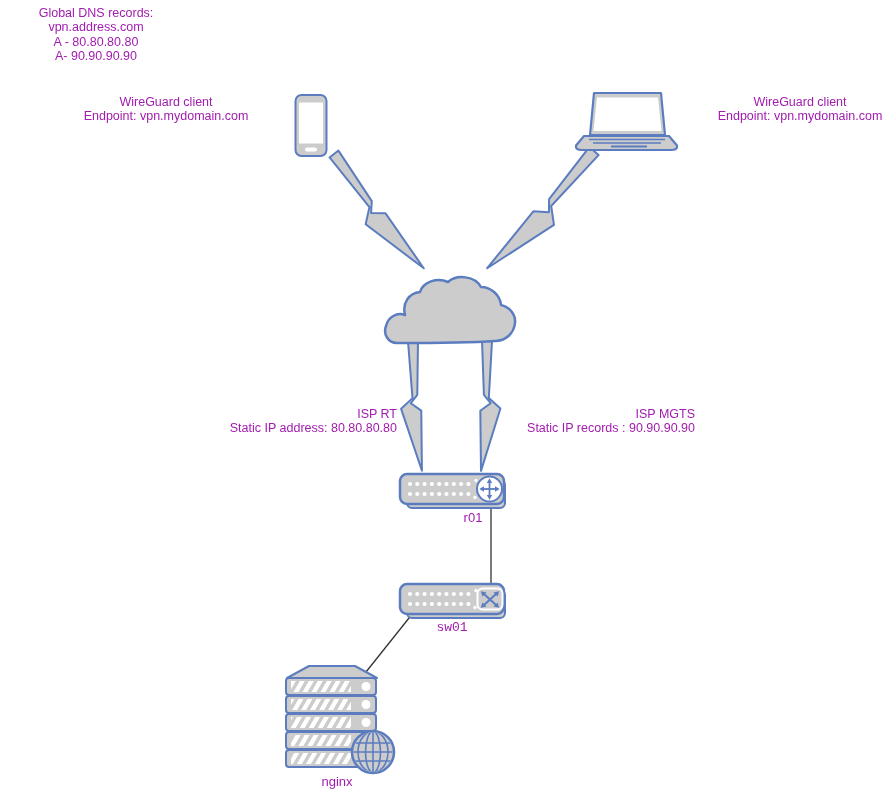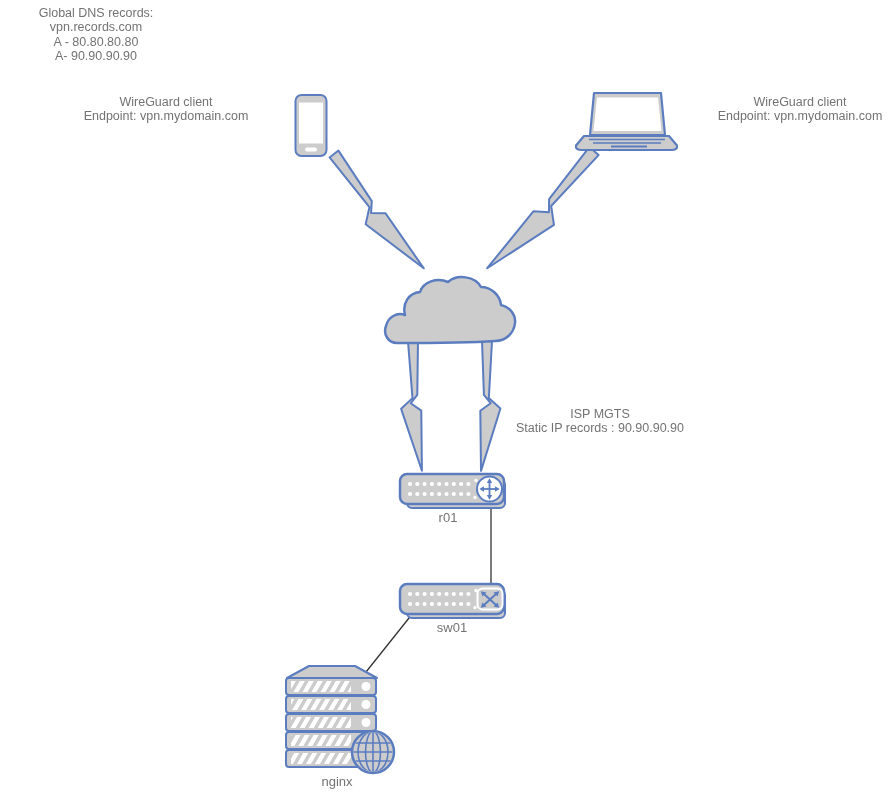--- a/index.html
+++ b/index.html
@@ -2,32 +2,32 @@
 <html><head>
 <meta charset="utf-8">
 <style>
   html,body{margin:0;padding:0;background:#fff;}
   .canvas{
     position:relative;width:896px;height:792px;background:#ffffff;
     font-family:"Liberation Sans",sans-serif;overflow:hidden;
   }
   .layer{position:absolute;left:0;top:0;}
   .lbl{
-    position:absolute;color:#737373;font-size:12.5px;line-height:1.14;
+    position:absolute;color:#a21caf;font-size:12.5px;line-height:1.14;
     text-align:center;white-space:nowrap;
   }
   .lbl span{display:block;}
   .dns{left:30px;top:6px;width:132px;}
   .wg-left{left:83px;top:95px;width:166px;}
   .wg-right{left:712px;top:95px;width:176px;}
   .isp-rt{left:217px;top:407px;width:180px;text-align:right;}
-  .isp-mgts{left:505px;top:407px;width:190px;text-align:center;}
+  .isp-mgts{left:505px;top:407px;width:190px;text-align:right;}
   .node-lbl{font-size:13px;}
-  .lbl-r01{left:396px;top:511px;width:104px;}
-  .lbl-sw01{left:400px;top:621px;width:104px;}
+  .lbl-r01{left:421px;top:511px;width:104px;}
+  .lbl-sw01{left:400px;top:621px;width:104px;font-family:Liberation Mono, monospace;}
   .lbl-nginx{left:287px;top:775px;width:100px;}
 </style>
 </head>
 <body>
 
 <div class="canvas">
 
   <svg class="layer" width="896" height="792" viewBox="0 0 896 792">
     <defs>
       <path id="bolt" d="M -5 0 L 5 0 L 1 54 L -6 62 L 4 70 L 1 130 L -16 67 L -4 57 Z" fill="#cccccc" stroke="#5b7dc0" stroke-width="2" stroke-linejoin="round" vector-effect="non-scaling-stroke"></path>
@@ -174,35 +174,39 @@
           <line x1="352" y1="752" x2="394" y2="752"></line>
           <line x1="354" y1="743" x2="392" y2="743"></line>
           <line x1="354" y1="761" x2="392" y2="761"></line>
         </g>
       </g>
     </g>
   </svg>
 
   <div class="lbl dns">
     <span>Global DNS records:</span>
-    <span>vpn.records.com</span>
+    <span>vpn.address.com</span>
     <span>A - 80.80.80.80</span>
     <span>A- 90.90.90.90</span>
   </div>
 
   <div class="lbl wg-left">
     <span>WireGuard client</span>
     <span>Endpoint: vpn.mydomain.com</span>
   </div>
 
   <div class="lbl wg-right">
     <span>WireGuard client</span>
     <span>Endpoint: vpn.mydomain.com</span>
   </div>
 
+  <div class="lbl isp-rt">
+    <span>ISP RT</span>
+    <span>Static IP address: 80.80.80.80</span>
+  </div>
 
   <div class="lbl isp-mgts">
     <span>ISP MGTS</span>
     <span>Static IP records : 90.90.90.90</span>
   </div>
 
   <div class="lbl node-lbl lbl-r01">r01</div>
   <div class="lbl node-lbl lbl-sw01">sw01</div>
   <div class="lbl node-lbl lbl-nginx">nginx</div>
 

